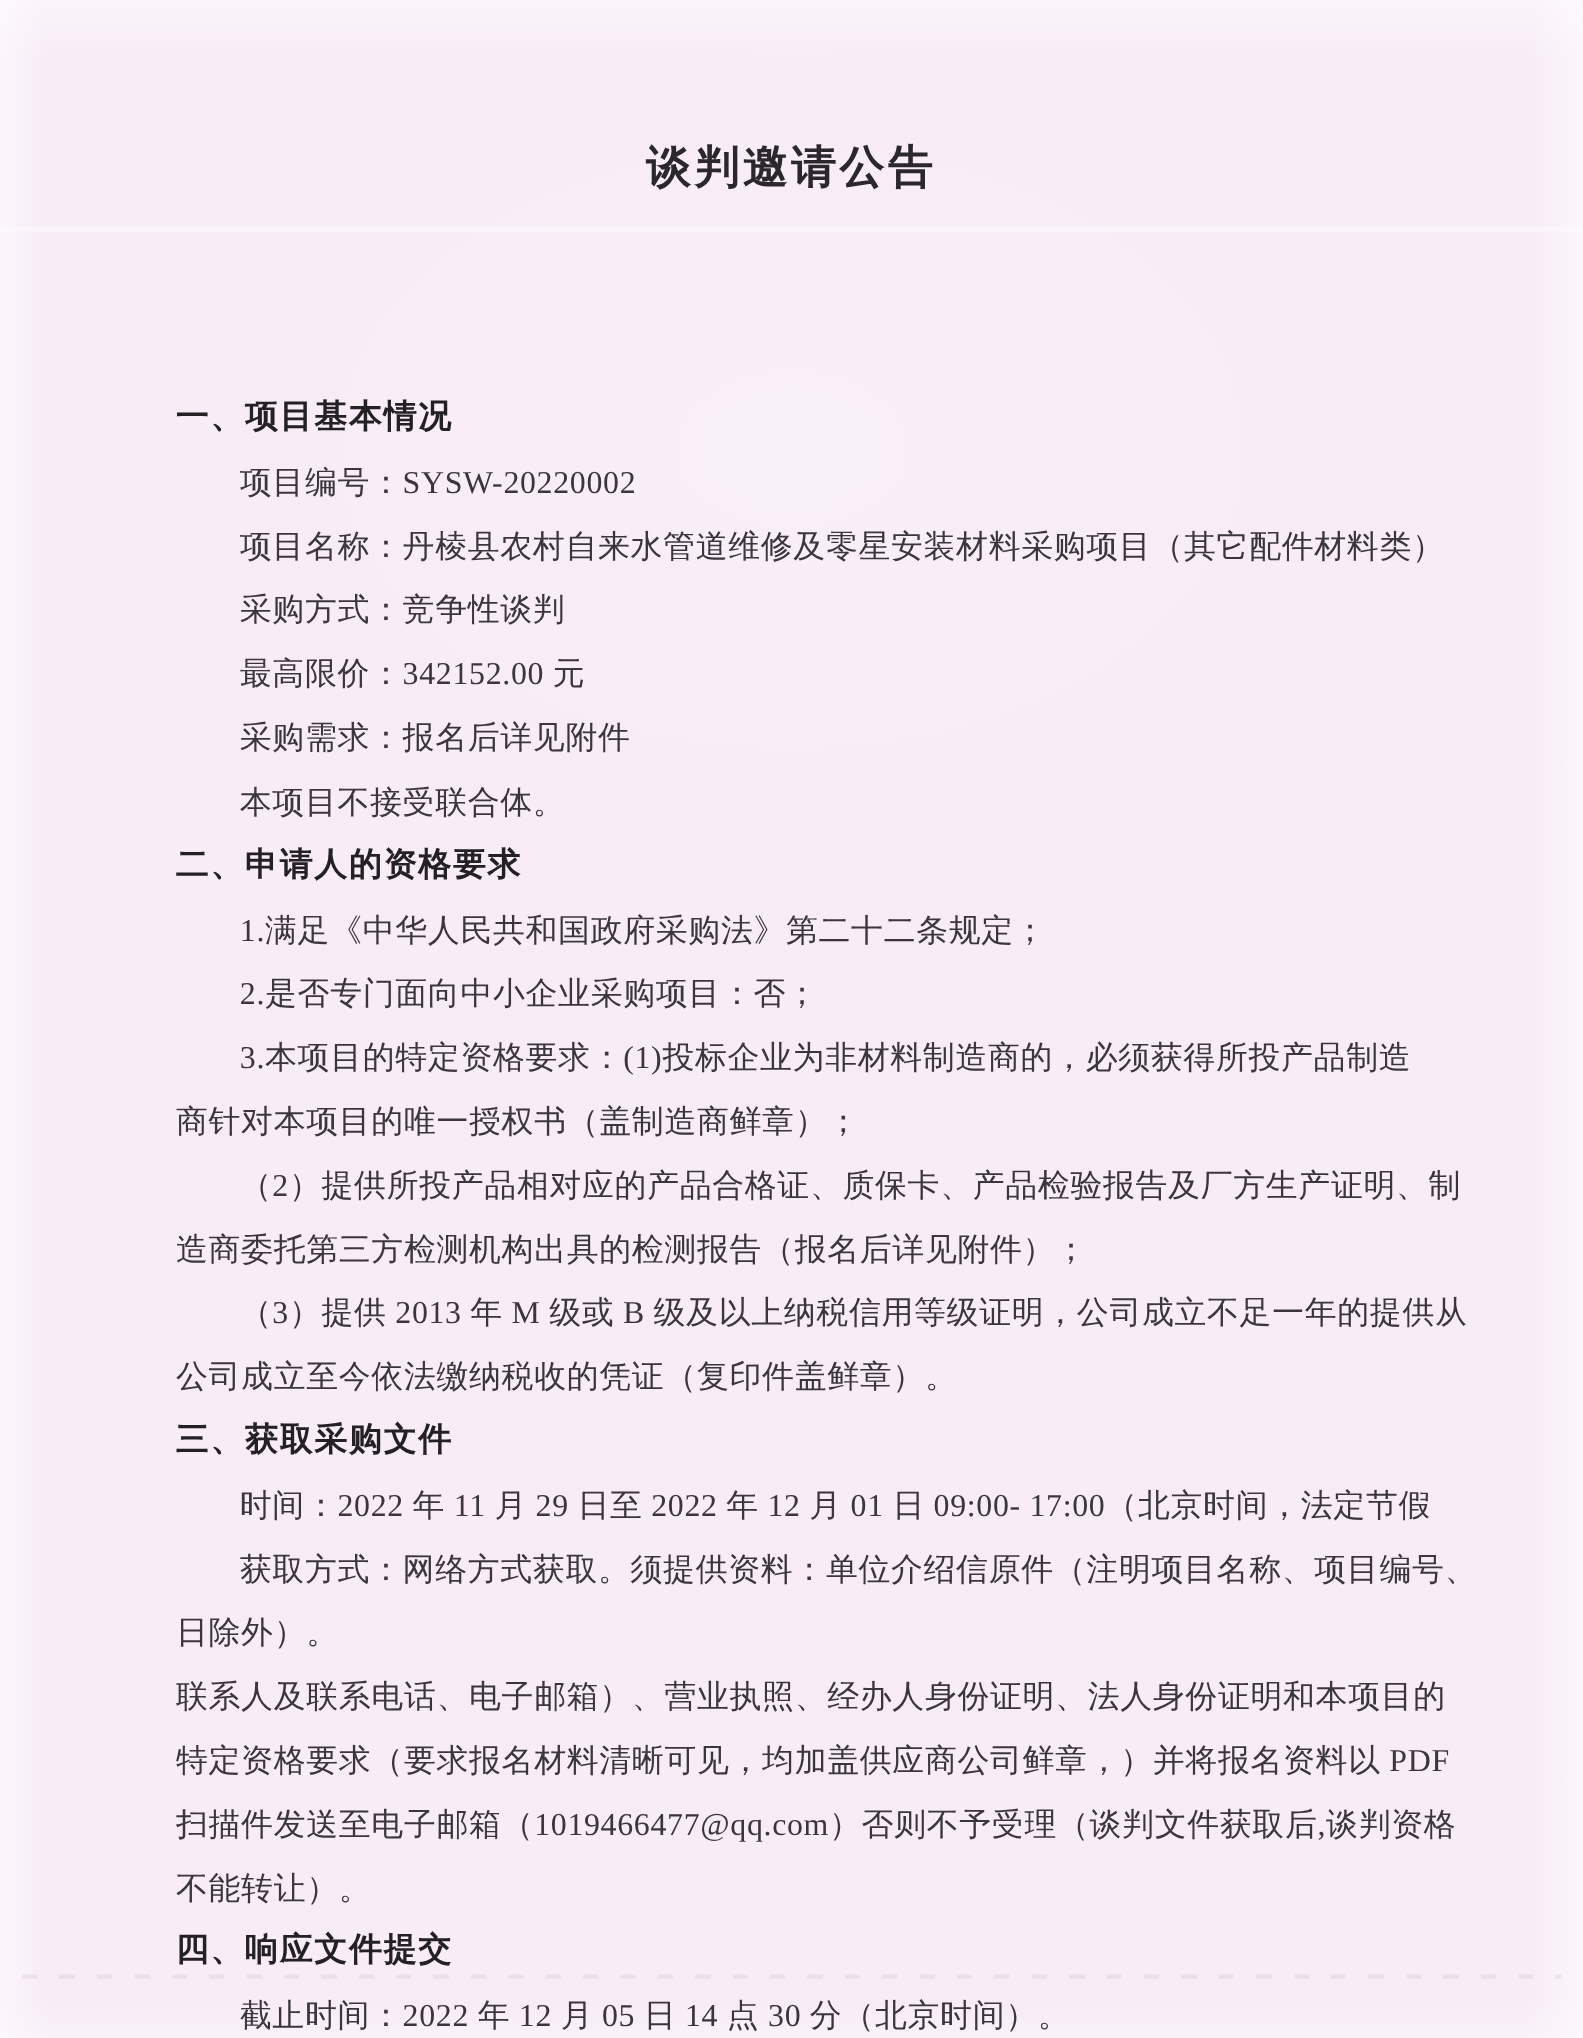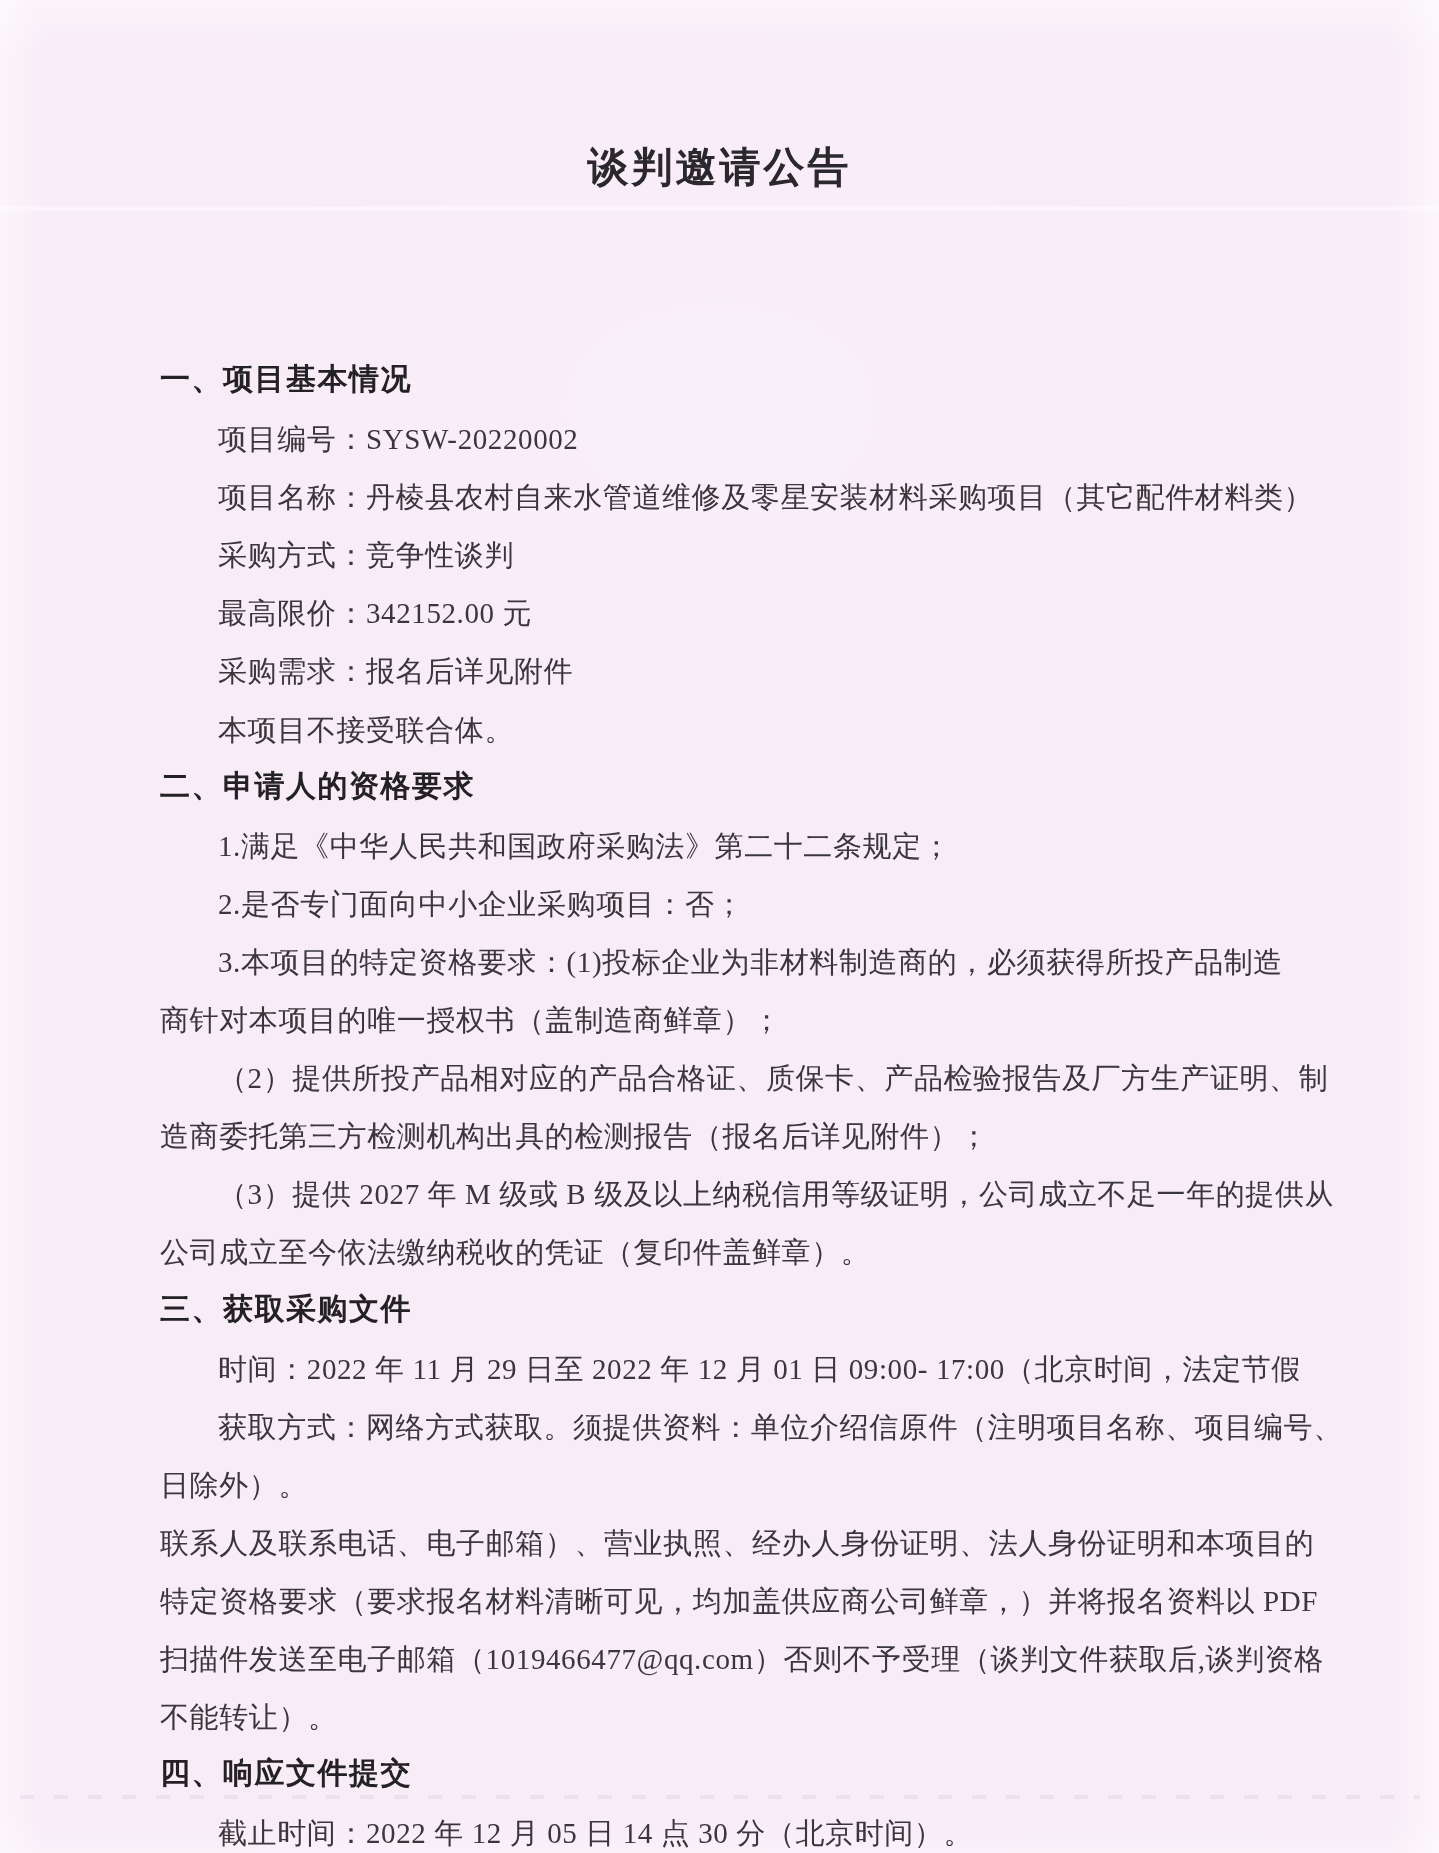--- a/index.html
+++ b/index.html
@@ -40,21 +40,21 @@
     opacity: 0.45;
     background: repeating-linear-gradient(
       to right,
       rgba(190,150,180,0.35) 0px, rgba(190,150,180,0.35) 14px,
       rgba(255,255,255,0) 14px, rgba(255,255,255,0) 34px
     );
     pointer-events: none;
   }
   .doc-title {
     position: absolute;
-    top: 140px;
+    top: 124px;
     left: 0;
     width: 100%;
     text-align: center;
     font-size: 41px;
     font-weight: 700;
     letter-spacing: 3px;
     color: #2b282d;
   }
   .content {
     position: absolute;
@@ -97,21 +97,21 @@
   <p class="ln indent">最高限价：342152.00 元</p>
   <p class="ln indent">采购需求：报名后详见附件</p>
   <p class="ln indent">本项目不接受联合体。</p>
   <p class="ln h">二、申请人的资格要求</p>
   <p class="ln indent">1.满足《中华人民共和国政府采购法》第二十二条规定；</p>
   <p class="ln indent">2.是否专门面向中小企业采购项目：否；</p>
   <p class="ln indent">3.本项目的特定资格要求：(1)投标企业为非材料制造商的，必须获得所投产品制造</p>
   <p class="ln flush">商针对本项目的唯一授权书（盖制造商鲜章）；</p>
   <p class="ln indent">（2）提供所投产品相对应的产品合格证、质保卡、产品检验报告及厂方生产证明、制</p>
   <p class="ln flush">造商委托第三方检测机构出具的检测报告（报名后详见附件）；</p>
-  <p class="ln indent">（3）提供 2027 年 M 级或 B 级及以上纳税信用等级证明，公司成立不足一年的提供从</p>
+  <p class="ln indent">（3）提供 2013 年 M 级或 B 级及以上纳税信用等级证明，公司成立不足一年的提供从</p>
   <p class="ln flush">公司成立至今依法缴纳税收的凭证（复印件盖鲜章）。</p>
   <p class="ln h">三、获取采购文件</p>
   <p class="ln indent">时间：2022 年 11 月 29 日至 2022 年 12 月 01 日 09:00- 17:00（北京时间，法定节假</p>
   <p class="ln indent">获取方式：网络方式获取。须提供资料：单位介绍信原件（注明项目名称、项目编号、</p>
   <p class="ln flush">日除外）。</p>
   <p class="ln flush">联系人及联系电话、电子邮箱）、营业执照、经办人身份证明、法人身份证明和本项目的</p>
   <p class="ln flush">特定资格要求（要求报名材料清晰可见，均加盖供应商公司鲜章，）并将报名资料以 PDF</p>
   <p class="ln flush">扫描件发送至电子邮箱（1019466477@qq.com）否则不予受理（谈判文件获取后,谈判资格</p>
   <p class="ln flush">不能转让）。</p>
   <p class="ln h">四、响应文件提交</p>

